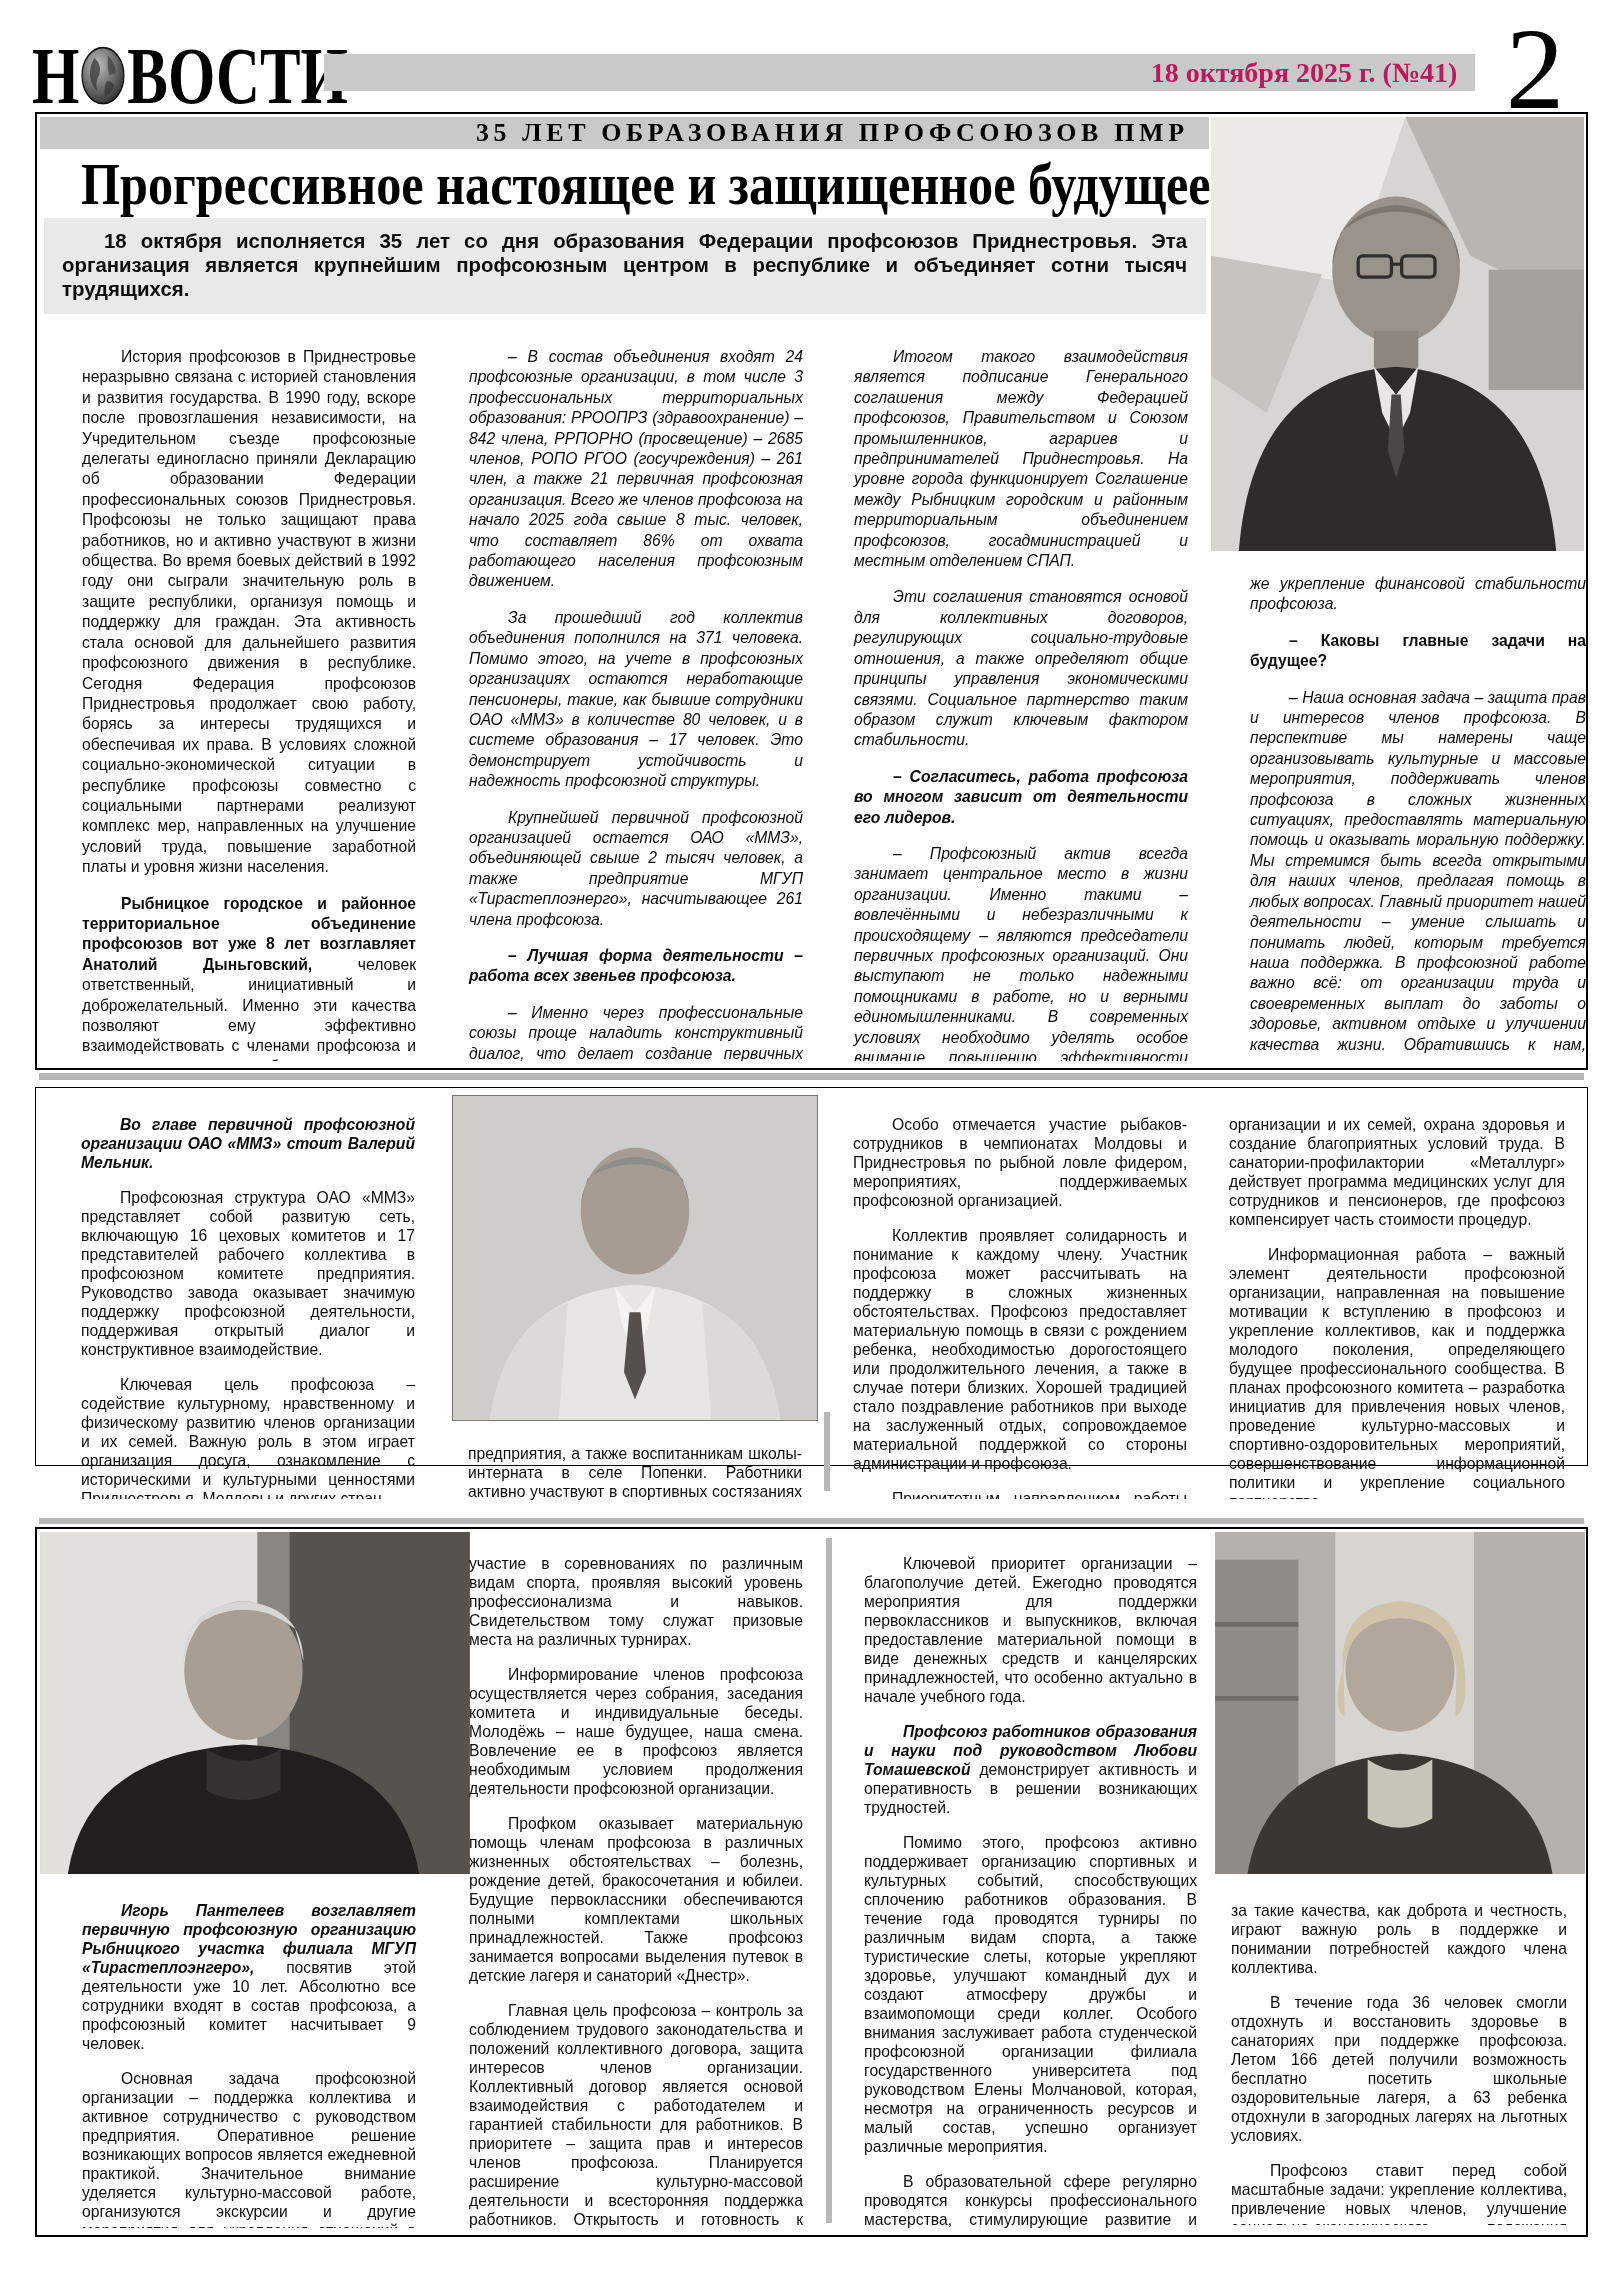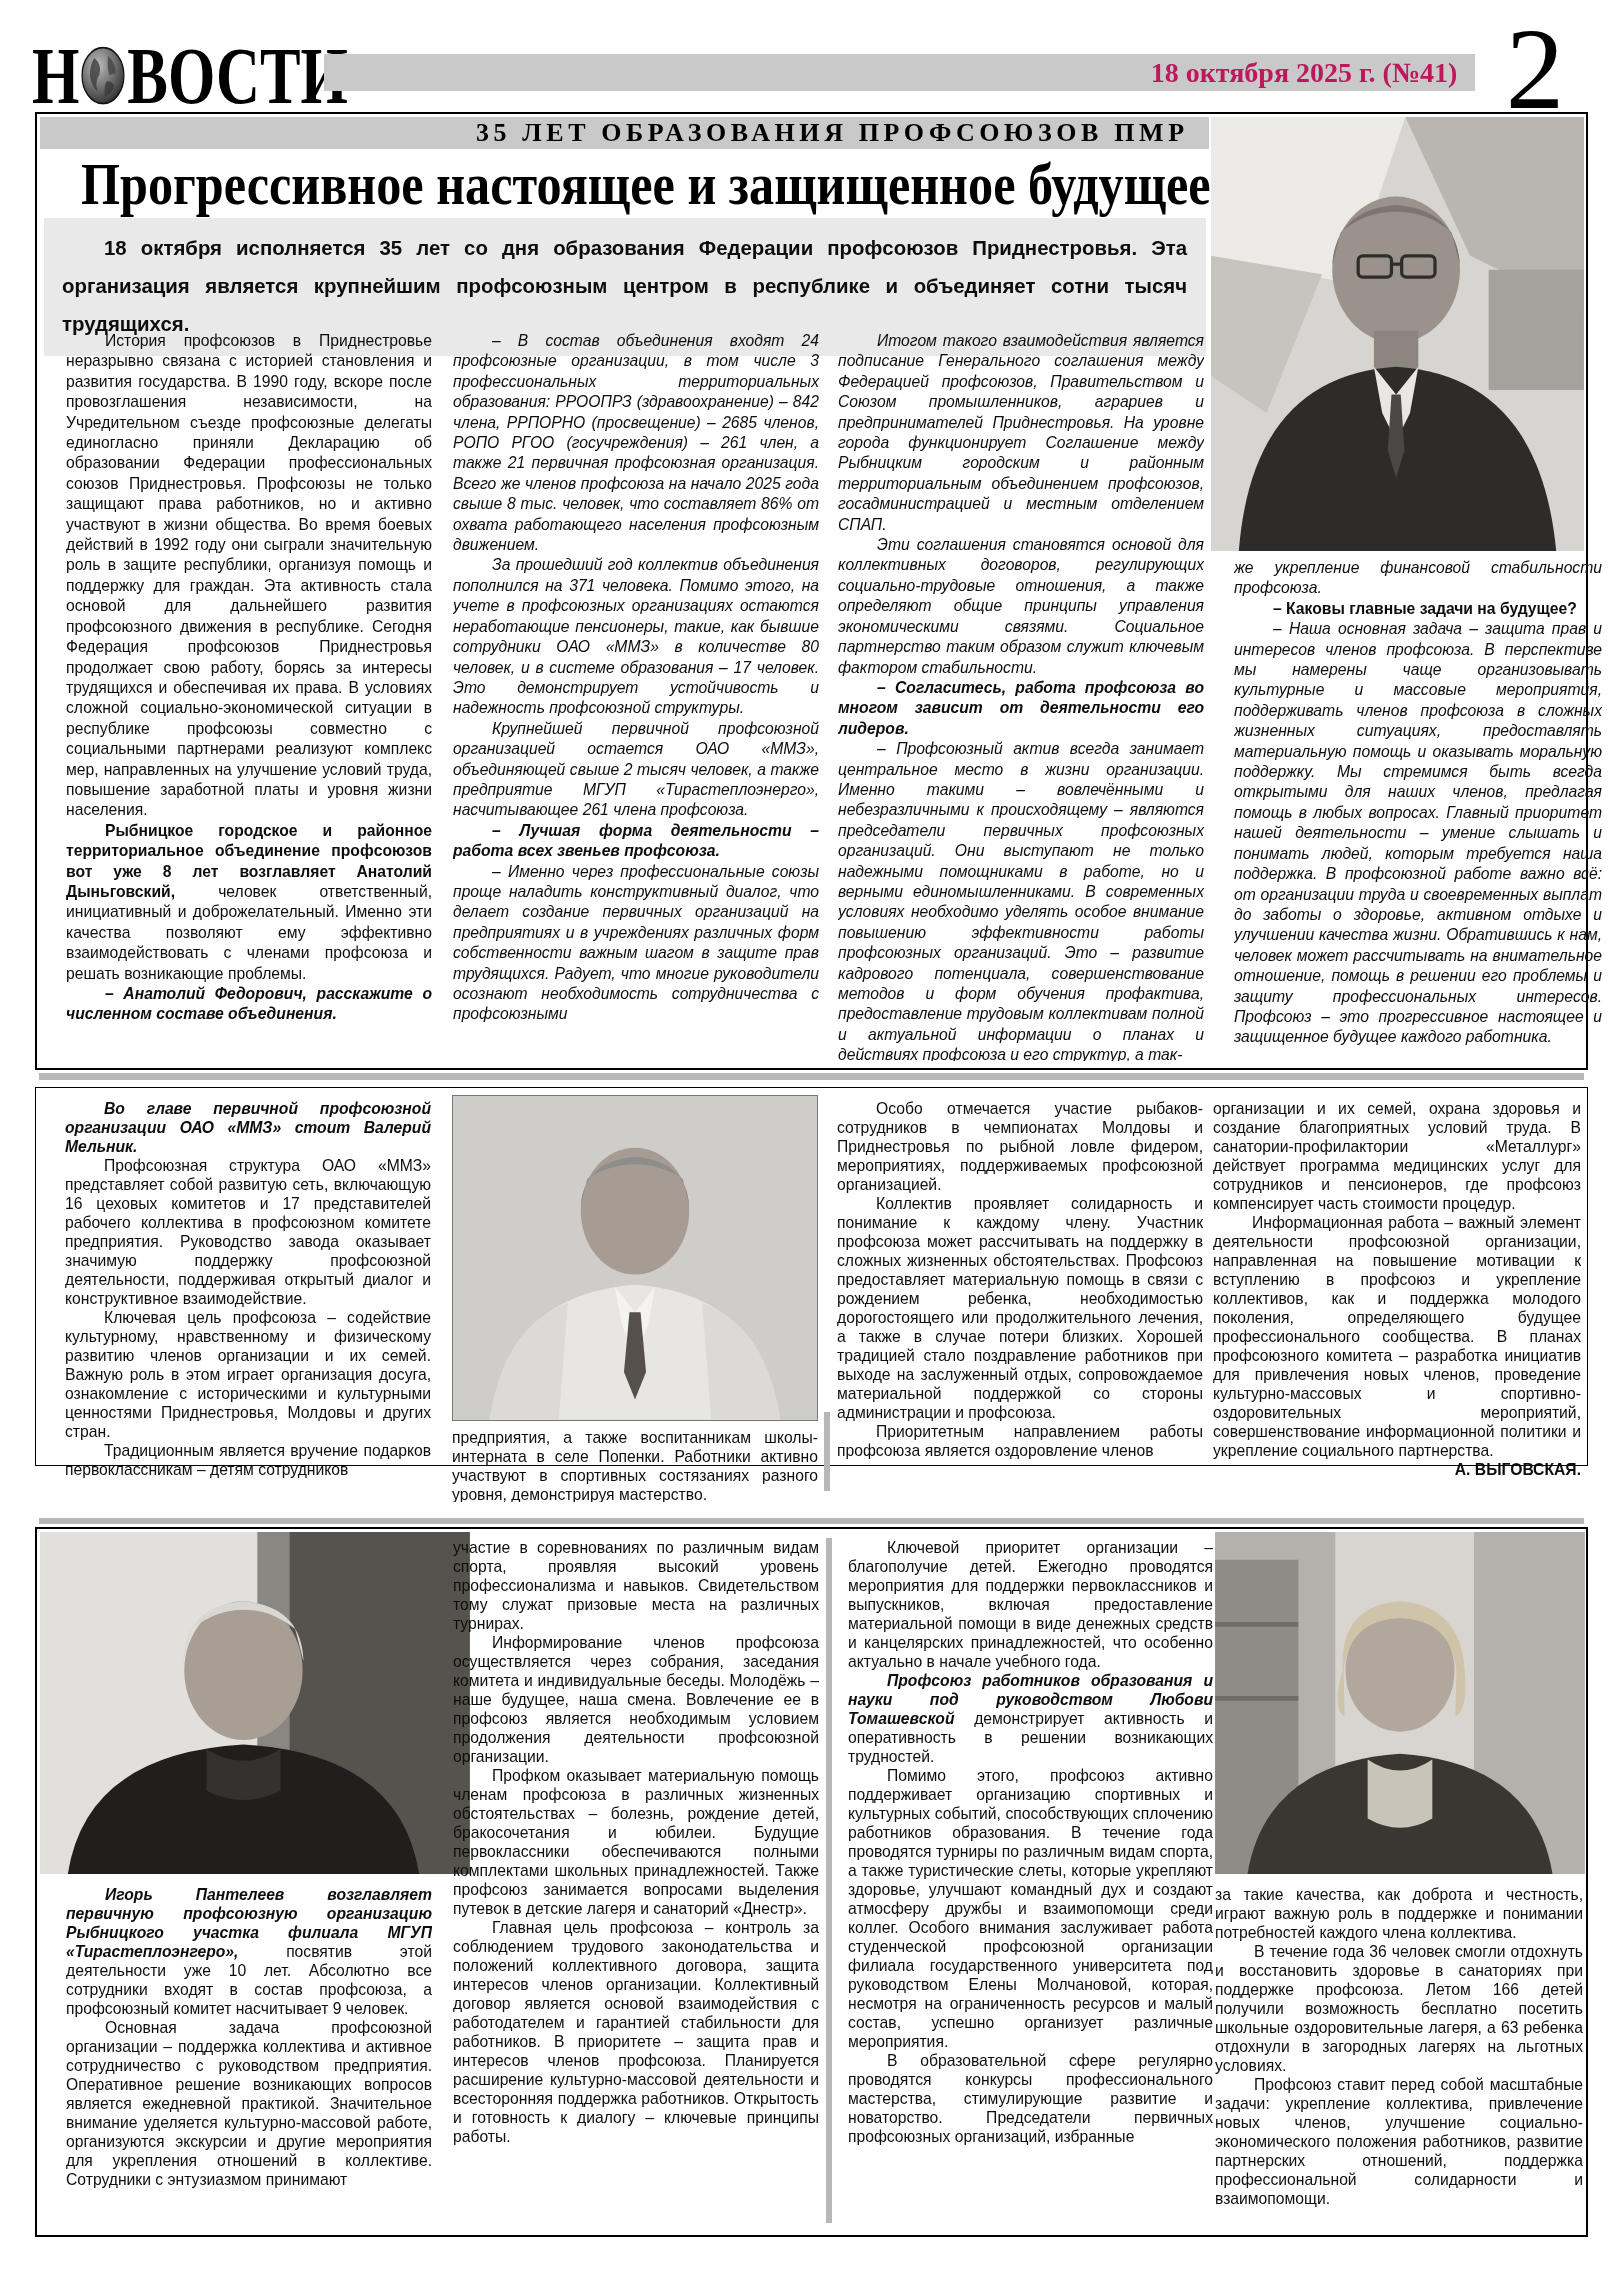--- a/index.html
+++ b/index.html
@@ -22,21 +22,21 @@
   .box-bot{left:35px;top:1527px;width:1553px;height:710px;border-width:2.3px;}
   .hdiv{position:absolute;left:39px;width:1545px;background:#b7b7b7;}
   
   .kicker{position:absolute;left:2.8px;top:2.8px;width:1169px;height:32px;background:#c9c9c9;
     font-family:"Liberation Serif",serif;font-size:26px;letter-spacing:4.6px;line-height:32px;
     white-space:nowrap;text-align:center;padding-left:416px;box-sizing:border-box;color:#000;font-weight:bold;}
   .headline{position:absolute;left:2.8px;top:40px;width:1169px;height:63px;text-align:center;
     font-family:"Liberation Serif",serif;font-weight:bold;font-size:54px;line-height:63px;
     white-space:nowrap;transform:scale(0.93,1.08);transform-origin:center;color:#000;}
   .lead{position:absolute;left:6.5px;top:104px;width:1162px;background:#e9e9e9;box-sizing:border-box;
-    padding:11px 18.5px 13px 18.5px;font-weight:bold;font-size:20.4px;line-height:38px;
+    padding:11px 18.5px 13px 18.5px;font-weight:bold;font-size:20.4px;line-height:24px;
     text-align:justify;text-indent:42px;}
   .tcol{position:absolute;top:217px;height:730px;overflow:hidden;
     font-size:15.7px;line-height:20.4px;text-align:justify;}
   .tc1{left:29px;width:366px;} .tc2{left:416px;width:366px;} .tc3{left:801px;width:366px;}
   .tc4{left:1197px;width:368px;top:444px;height:503px;}
   .photo{position:absolute;overflow:hidden;background:#d5d3cf;}
   .photo svg{display:block;width:100%;height:100%;}
   .ph-top{left:1174px;top:2.8px;width:373px;height:434px;}
   
   .mcol,.bcol{position:absolute;overflow:hidden;font-size:15.7px;line-height:19px;text-align:justify;}
@@ -45,21 +45,21 @@
   .mc2t{left:416px;width:366px;top:340px;height:74px;}
   .ph-mid{left:416px;top:6.5px;width:366px;height:326px;border:1.4px solid #777;box-sizing:border-box;}
   .vrule{position:absolute;background:#b7b7b7;}
   .bcol{top:9.3px;height:690px;}
   .bc1{left:29px;width:366px;top:356px;height:343px;}
   .bc2{left:416px;width:366px;} .bc3{left:811px;width:365px;}
   .bc4{left:1178px;width:368px;top:356px;height:340px;}
   .ph-bl{left:2.8px;top:2.8px;width:430px;height:342px;}
   .ph-br{left:1178px;top:2.8px;width:370px;height:342px;}
   
-  p.para{margin:0;padding:0;hyphens:auto;-webkit-hyphens:auto;}
+  p.para{margin:16px;padding:0;hyphens:auto;-webkit-hyphens:auto;}
   p.para.ind{text-indent:39px;}
   p.para.ar{text-align:right;text-indent:0;}
   span.b{font-weight:bold;} span.i{font-style:italic;}
 </style>
 </head>
 <body>
 
 <div class="page">
 
   <div class="masthead">

